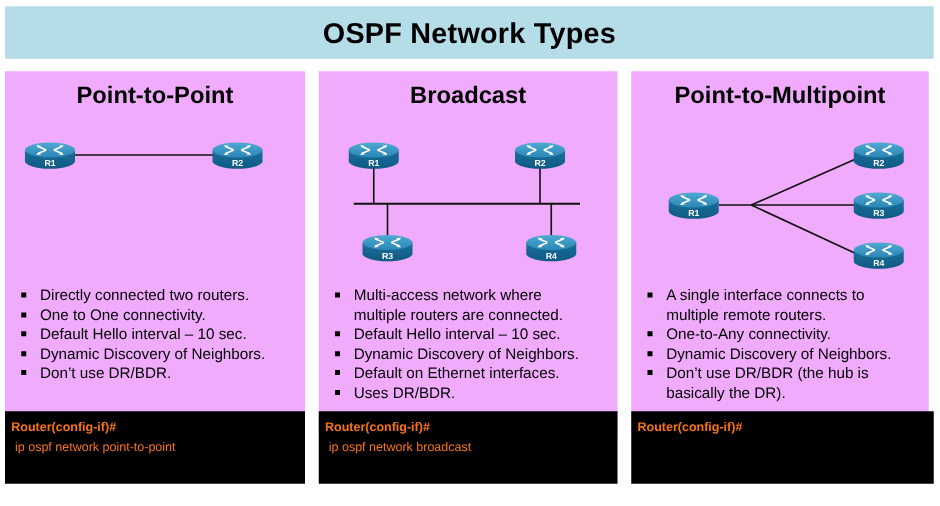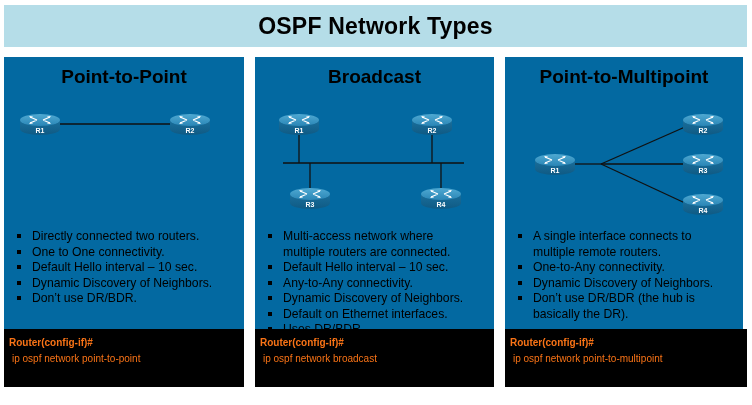--- a/index.html
+++ b/index.html
@@ -1,21 +1,21 @@
 <!DOCTYPE html>
 <html><head>
 <meta charset="utf-8">
 <style>
   html, body { margin:0; padding:0; background:#ffffff; }
   body { width:752px; height:405px; position:relative; overflow:hidden;
          font-family:"Liberation Sans", sans-serif; color:#000; }
   .header { position:absolute; left:4px; top:5px; width:743px; height:42px;
             background:#b5dde8; display:flex; align-items:center; justify-content:center; }
   .header h1 { margin:12px; font-size:23px; font-weight:bold; letter-spacing:0.2px; }
-  .panel { position:absolute; top:57px; height:290px; background:#0369a1; }
+  .panel { position:absolute; top:57px; height:290px; background:#f0abfc; }
   .panel h2 { position:absolute; left:0; right:0; top:9px; margin:0; text-align:center;
               font-size:19px; font-weight:bold; }
   .panel svg { position:absolute; left:0; top:0; }
   .panel ul { position:absolute; left:0; top:172px; margin:0; padding:0 0 0 12px; list-style:none;
               font-size:12.2px; line-height:15.5px; }
   .panel li { position:relative; padding-left:16px; }
   .panel li::before { content:""; position:absolute; left:1px; top:5px; width:4px; height:4px; background:#000; }
   .cmd { position:absolute; top:329px; height:58px; background:#000; color:#f97316;
          font-size:10px; line-height:16px; padding:6px 0 0 5px; box-sizing:border-box; }
   .cmd .prompt { font-weight:bold; display:block; }
@@ -95,21 +95,20 @@
         <text class="rlabel" x="0" y="9" text-anchor="middle">R3</text>
     </g>
     <g transform="translate(186,141)">
       <use href="#router"></use>
         <text class="rlabel" x="0" y="9" text-anchor="middle">R4</text>
     </g>
   </svg>
   <ul>
     <li style="width:190px">Multi-access network where multiple routers are connected.</li>
     <li>Default Hello interval – 10 sec.</li>
-    <li>Any-to-Any connectivity.</li>
     <li>Dynamic Discovery of Neighbors.</li>
     <li>Default on Ethernet interfaces.</li>
     <li>Uses DR/BDR.</li>
   </ul>
 </div>
 
 <div class="panel" style="left:505px; width:238px;">
   <h2>Point-to-Multipoint</h2>
   <svg width="242" height="170">
     <line x1="70" y1="107" x2="96" y2="107" stroke="#111" stroke-width="1.3"></line>
@@ -144,14 +143,13 @@
 <div class="cmd" style="left:4px; width:240px;">
   <span class="prompt">Router(config-if)#</span>
   <span class="command">ip ospf network point-to-point</span>
 </div>
 <div class="cmd" style="left:255px; width:239px;">
   <span class="prompt">Router(config-if)#</span>
   <span class="command">ip ospf network broadcast</span>
 </div>
 <div class="cmd" style="left:505px; width:242px;">
   <span class="prompt">Router(config-if)#</span>
-  <span class="command">ip ospf network point-to-multipoint</span>
 </div>
 
 </body></html>

